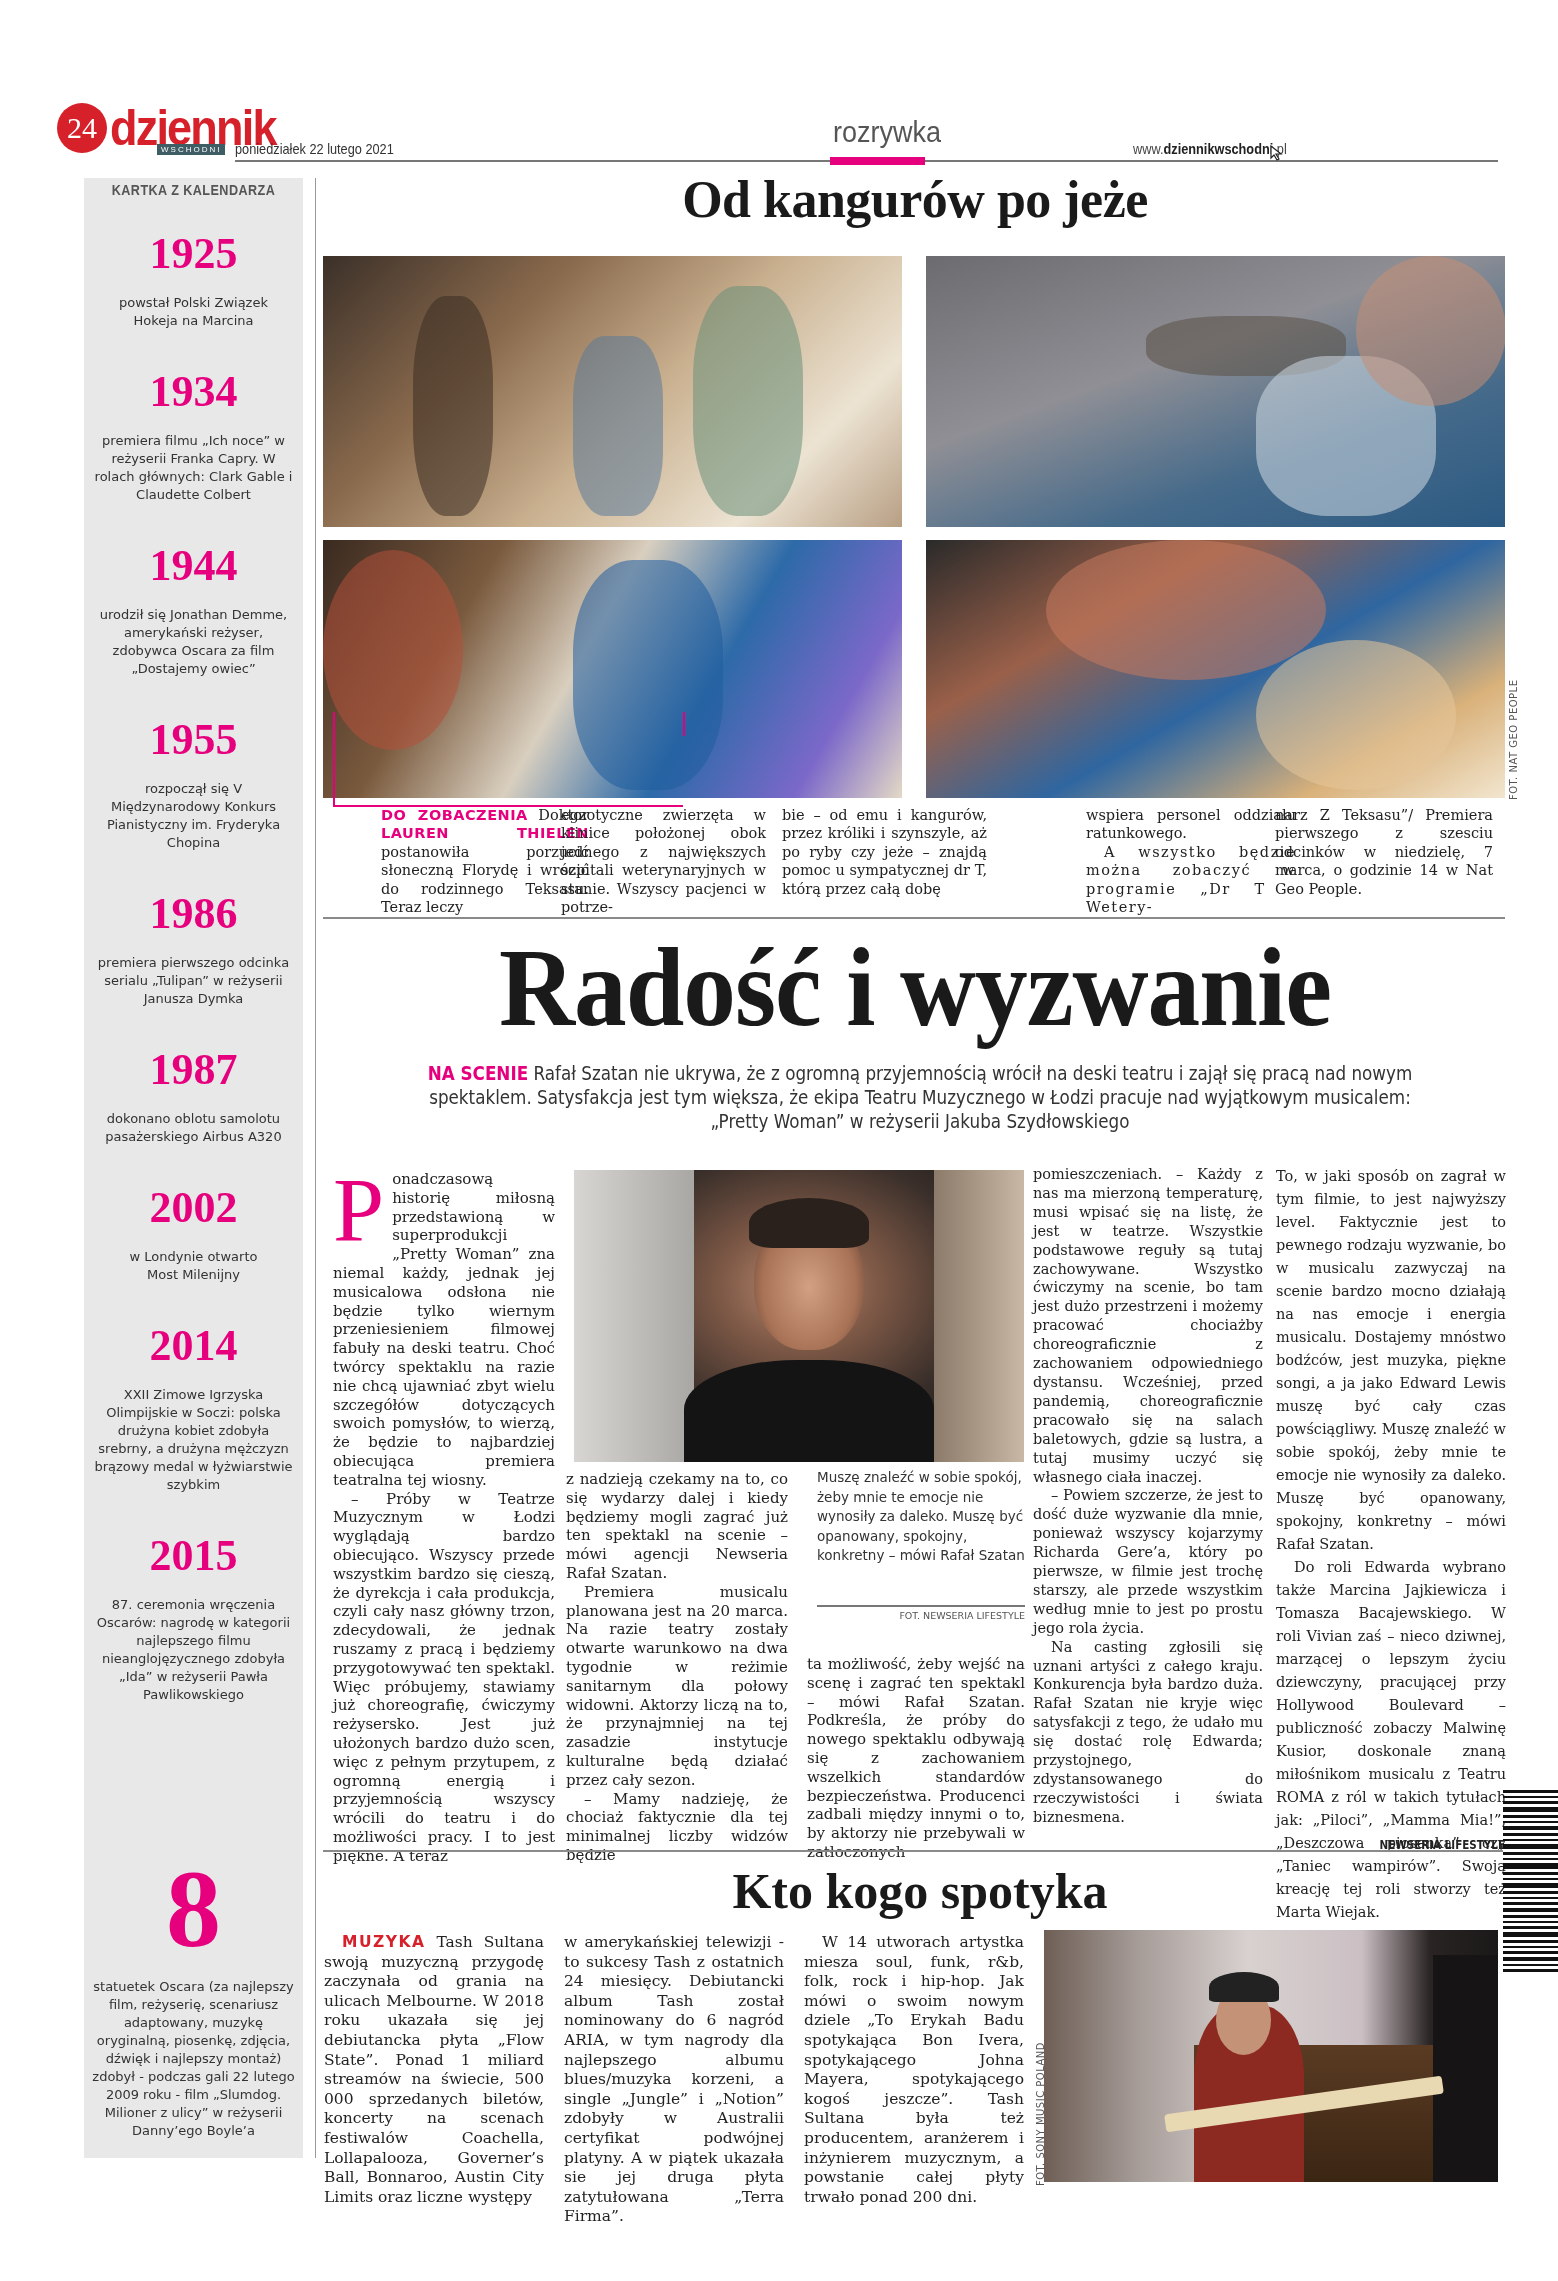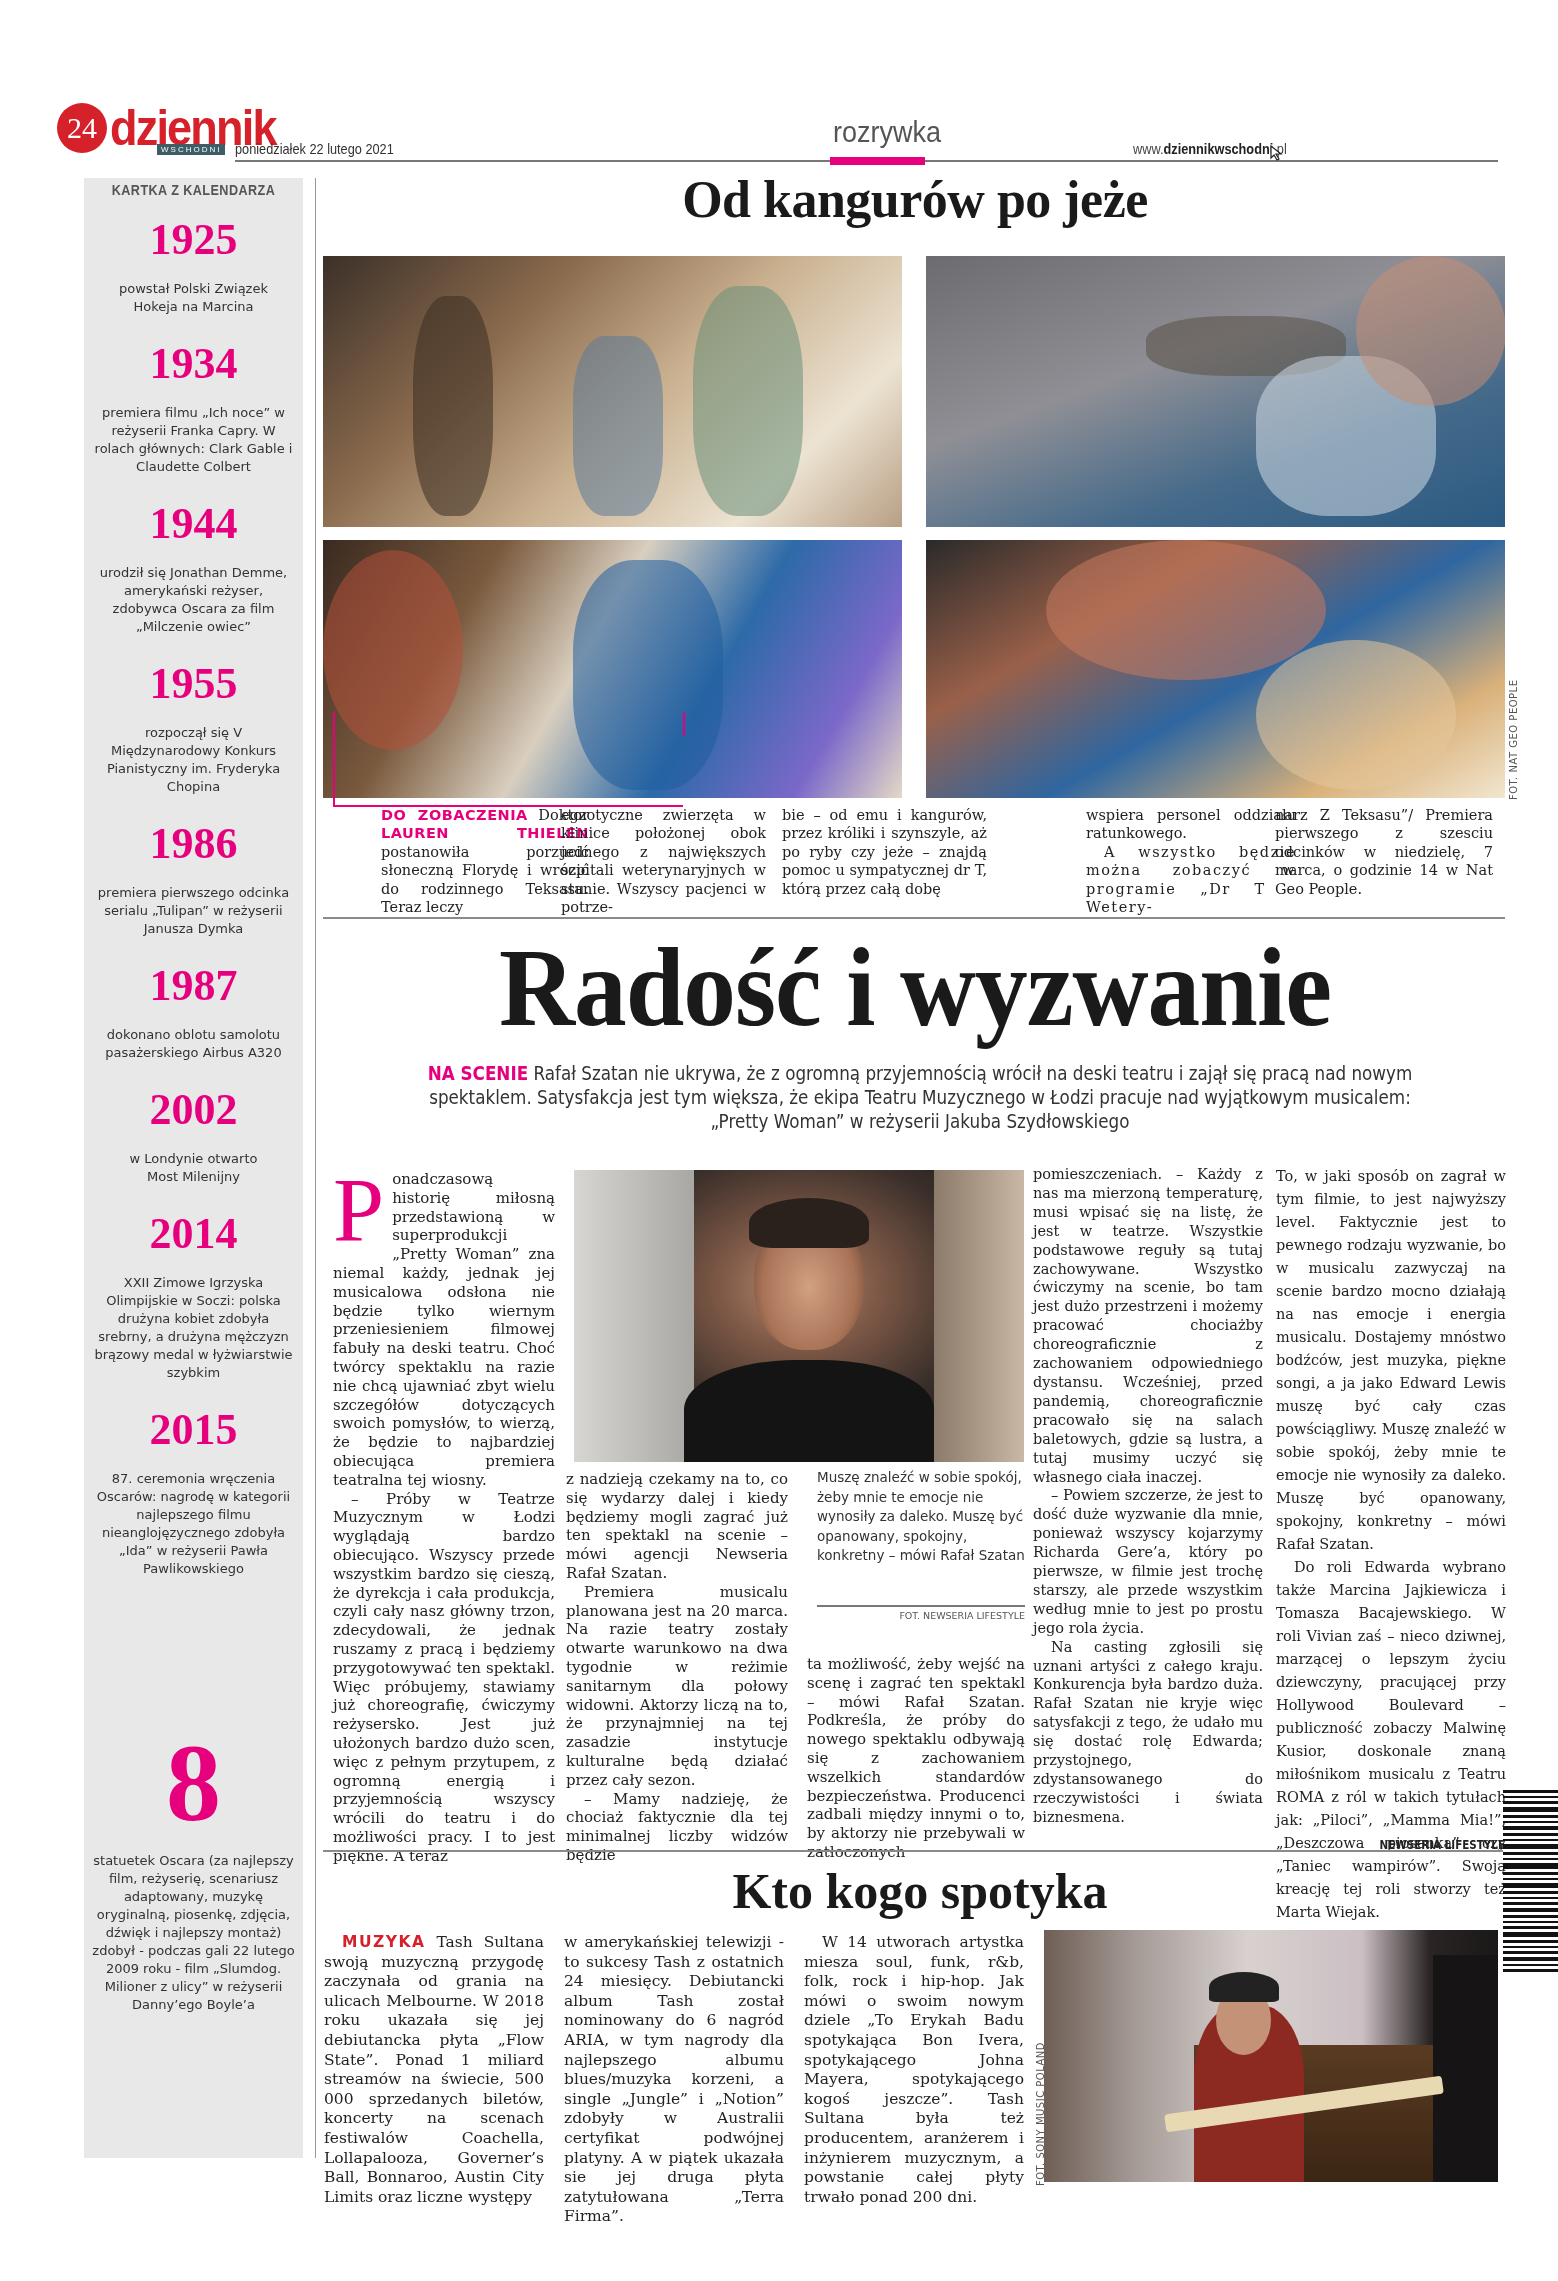--- a/index.html
+++ b/index.html
@@ -16,21 +16,21 @@
   .section-bar { position: absolute; left: 830px; top: 157px; width: 95px; height: 8px; background: #e6007e; }
   .header-url { position: absolute; left: 1133px; top: 140px; font-family: "Liberation Sans", sans-serif; font-size: 15px; color: #444; transform: scaleX(0.85); transform-origin: left; }
   .header-url b { color: #222; }
   .cursor-icon { position: absolute; left: 1270px; top: 145px; width: 14px; height: 16px; }
 
   
   .calendar { position: absolute; left: 84px; top: 178px; width: 219px; height: 1980px; background: #e8e8e8; }
   .calendar-divider { position: absolute; left: 315px; top: 178px; width: 1px; height: 1980px; background: #999; }
   .cal-title { font-family: "Liberation Sans", sans-serif; font-weight: 700; font-size: 14px; color: #555; text-align: center; margin-top: 4px; letter-spacing: 0.5px; transform: scaleX(0.9); }
   .cal-entry { text-align: center; padding: 0 8px; }
-  .cal-year { font-family: "Liberation Serif", serif; font-weight: 700; font-size: 44px; color: #e6007e; line-height: 52px; margin-top: 22px; }
+  .cal-year { font-family: "Liberation Serif", serif; font-weight: 700; font-size: 44px; color: #e6007e; line-height: 52px; margin-top: 36px; }
   .cal-text { font-family: "DejaVu Sans", sans-serif; font-size: 13px; color: #333; line-height: 18px; margin-top: 14px; }
   .cal-big { font-family: "Liberation Serif", serif; font-weight: 700; font-size: 110px; color: #e6007e; line-height: 110px; margin-top: 150px; }
 
   
   .h1-kangury { position: absolute; left: 330px; width: 1170px; top: 170px; text-align: center; font-family: "Liberation Serif", serif; font-weight: 700; font-size: 52px; color: #1a1a1a; letter-spacing: -0.5px; }
   .photo { position: absolute; overflow: hidden; }
   .ph-emu { left: 323px; top: 256px; width: 579px; height: 271px; background: linear-gradient(135deg,#3b3028 0%,#8a6a4d 30%,#c9b08f 55%,#ece3d2 80%,#b89f84 100%); }
   .ph-lizard { left: 926px; top: 256px; width: 579px; height: 271px; background: linear-gradient(160deg,#6c6c70 0%,#8f8f95 40%,#456a8a 70%,#2c5a82 100%); }
   .ph-vets { left: 323px; top: 540px; width: 579px; height: 258px; background: linear-gradient(120deg,#3a2a20 0%,#7a5a3e 25%,#d9cfbf 45%,#2d6aa8 65%,#7b68c9 85%,#e4d9c6 100%); }
   .ph-rabbit { left: 926px; top: 540px; width: 579px; height: 258px; background: linear-gradient(150deg,#2a2a2a 0%,#9a6049 30%,#2f66a0 55%,#d9b17a 80%,#f2e6cf 100%); }
@@ -99,21 +99,21 @@
   <div class="cal-entry" style="margin-top:-6px">
       <div class="cal-year">1925</div>
       <div class="cal-text" style="padding:0 20px">powstał Polski Związek Hokeja na Marcina</div>
     </div>
   <div class="cal-entry">
       <div class="cal-year">1934</div>
       <div class="cal-text">premiera filmu „Ich noce” w reżyserii Franka Capry. W rolach głównych: Clark Gable i Claudette Colbert</div>
     </div>
   <div class="cal-entry">
       <div class="cal-year">1944</div>
-      <div class="cal-text">urodził się Jonathan Demme, amerykański reżyser, zdobywca Oscara za film „Milczenie owiec”</div>
+      <div class="cal-text">urodził się Jonathan Demme, amerykański reżyser, zdobywca Oscara za film „Dostajemy owiec”</div>
     </div>
   <div class="cal-entry">
       <div class="cal-year">1955</div>
       <div class="cal-text">rozpoczął się V Międzynarodowy Konkurs Pianistyczny im. Fryderyka Chopina</div>
     </div>
   <div class="cal-entry">
       <div class="cal-year">1986</div>
       <div class="cal-text">premiera pierwszego odcinka serialu „Tulipan” w reżyserii Janusza Dymka</div>
     </div>
   <div class="cal-entry">

